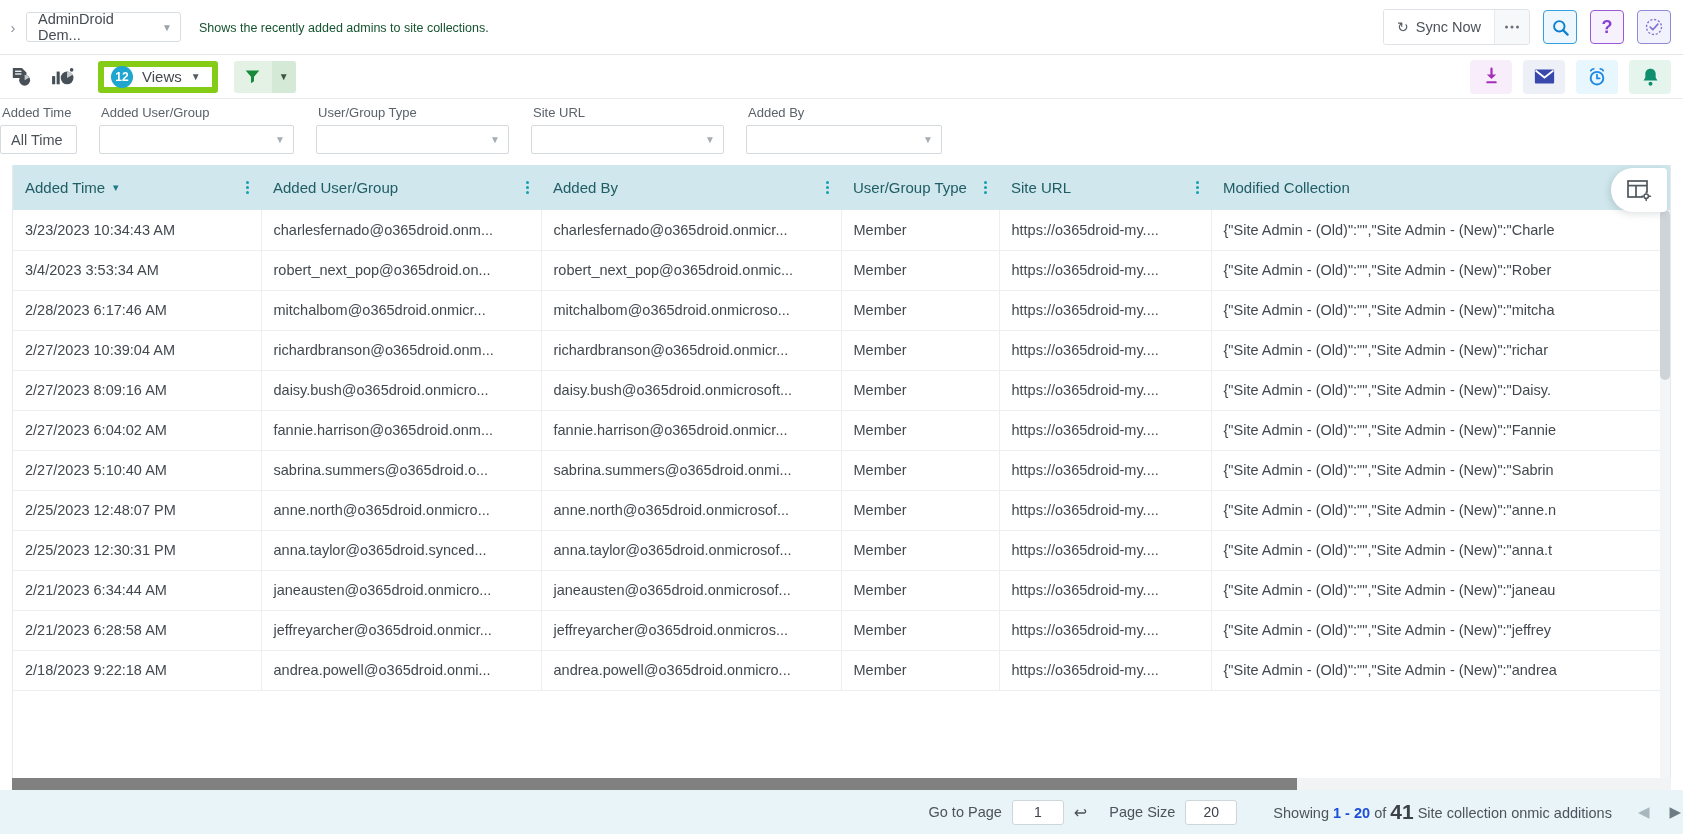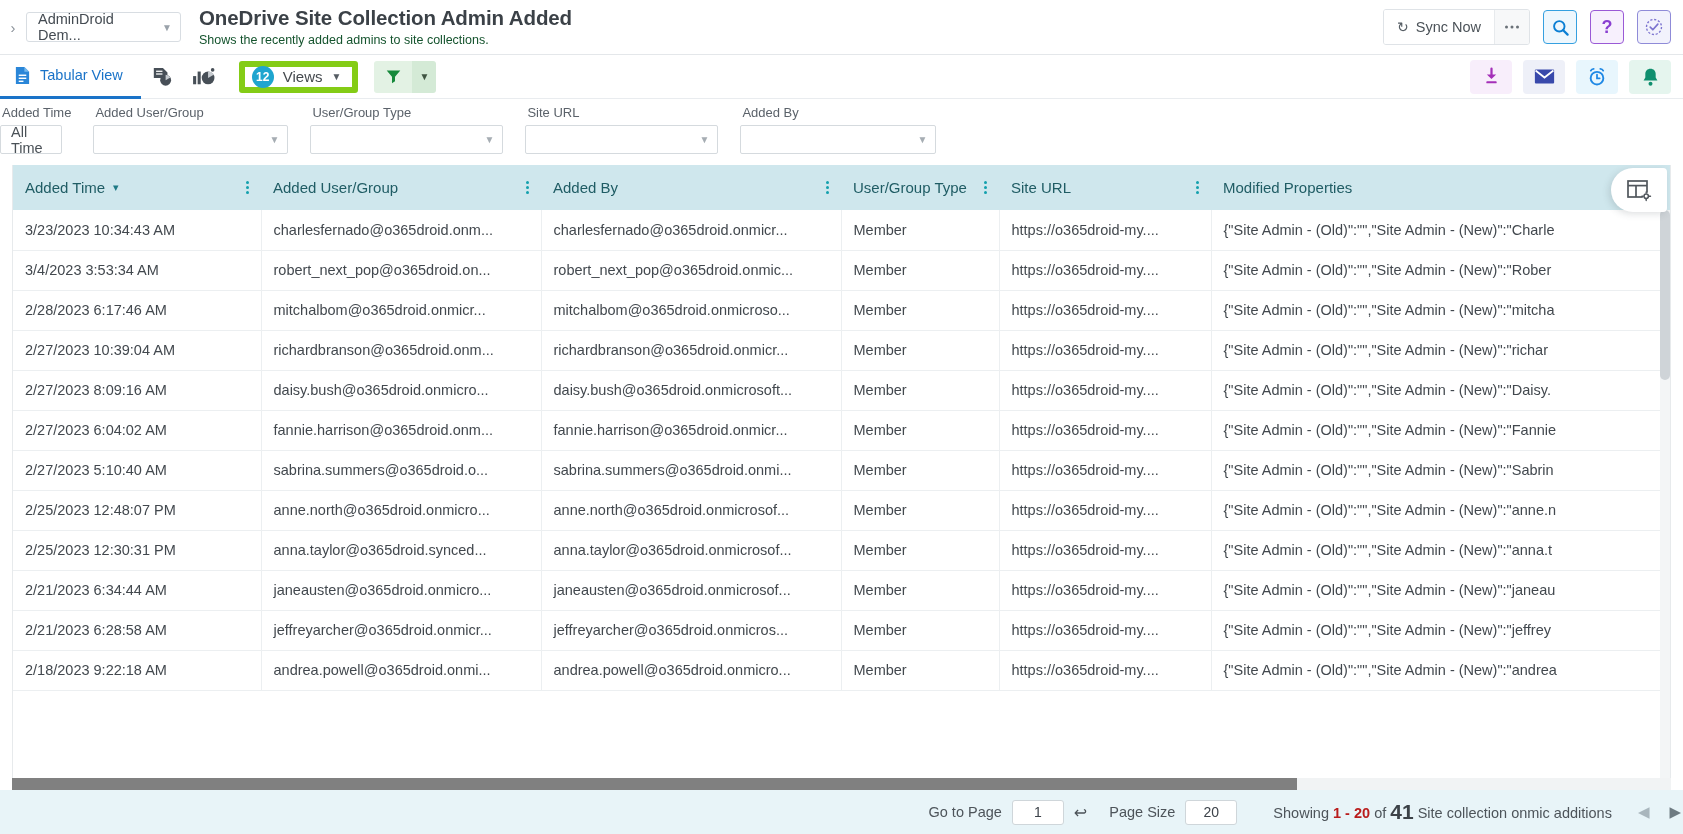--- a/index.html
+++ b/index.html
@@ -292,21 +292,21 @@
     font-size: 14.5px;
     color: #4a5157;
     padding-left: 10px;
   }
   .fil-ctl .dd-caret {
     margin-left: auto;
     margin-right: 8px;
     font-size: 10px;
     color: #a6adb3;
   }
-  .fil-alltime { width: 62px; }
+  .fil-alltime { width: 77px; }
   .fil-w195 { width: 195px; }
   .fil-w193 { width: 193px; }
   .fil-w196 { width: 196px; }
 
   
   .table-wrap {
     flex: 1;
     position: relative;
     padding: 0 12px;
     box-sizing: border-box;
@@ -464,21 +464,21 @@
   .enter-arrow {
     color: #4b5258;
     font-size: 16px;
     margin-right: 22px;
     cursor: pointer;
   }
   .showing {
     margin-left: 26px;
     color: #4d545a;
   }
-  .showing b { font-weight: 700; color: #b91c1c; }
+  .showing b { font-weight: 700; color: #1d4ed8; }
   .showing .big {
     font-size: 21px;
     font-weight: 700;
     color: #3c4248;
     vertical-align: -1px;
   }
   .pager {
     display: flex;
     align-items: center;
     gap: 20px;
@@ -494,21 +494,20 @@
 
   <div class="topbar">
     <div class="chev-collapse">›</div>
 
     <div class="tenant-select">
       <span>AdminDroid Dem...</span>
       <span class="caret">▼</span>
     </div>
 
     <div class="title-block">
-      <div class="page-title">OneDrive Site Collection Admin Added</div>
       <div class="page-sub">Shows the recently added admins to site collections.</div>
     </div>
 
     <div class="topbar-right">
 
       <div class="sync-group">
         <div class="sync-btn">
           <span class="sync-icon">↻</span>
           <span>Sync Now</span>
         </div>
@@ -535,30 +534,20 @@
       <div class="icon-sq status">
         <svg width="20" height="20" viewBox="0 0 24 24">
           <circle cx="12" cy="12" r="9" fill="none" stroke="#7b73cf" stroke-width="1.6" stroke-dasharray="2.6 2.1"></circle>
           <polyline points="7.5,12.2 10.6,15.3 16.6,8.6" fill="none" stroke="#7b73cf" stroke-width="2" stroke-linecap="round" stroke-linejoin="round"></polyline>
         </svg>
       </div>
     </div>
   </div>
 
   <div class="toolbar">
-    <div class="tab-tabular">
-      <svg width="17" height="19" viewBox="0 0 18 20">
-        <path d="M2 1 h9 l5 5 v13 H2 Z" fill="#2a86d8"></path>
-        <path d="M11 1 l5 5 h-5 Z" fill="#75b8ec"></path>
-        <rect x="5" y="9" width="8" height="1.5" fill="#fff"></rect>
-        <rect x="5" y="12.2" width="8" height="1.5" fill="#fff"></rect>
-        <rect x="5" y="15.4" width="5" height="1.5" fill="#fff"></rect>
-      </svg>
-      <span>Tabular View</span>
-    </div>
 
     <div class="viewicon">
       <svg width="22" height="20" viewBox="0 0 24 22">
         <path d="M3 1 h10 l5 5 v6 H3 Z" fill="#474f57"></path>
         <rect x="5.5" y="4" width="7" height="1.4" fill="#fff"></rect>
         <rect x="5.5" y="7" width="7" height="1.4" fill="#fff"></rect>
         <circle cx="16" cy="14.5" r="6" fill="#474f57"></circle>
         <path d="M16 14.5 L16 8.5 A6 6 0 0 1 21.2 11.6 Z" fill="#c6cbd0"></path>
       </svg>
     </div>
@@ -719,21 +708,21 @@
                 <span class="th-label">Site URL</span>
                 <span class="kebab">
                     <i></i>
                     <i></i>
                     <i></i>
                   </span>
               </div>
             </th>
             <th>
               <div class="th-inner">
-                <span class="th-label">Modified Properties</span>
+                <span class="th-label">Modified Collection</span>
               </div>
             </th>
           </tr>
         </thead>
         <tbody id="tbody">
             <tr>
               <td>3/23/2023 10:34:43 AM</td>
               <td>charlesfernado@o365droid.onm...</td>
               <td>charlesfernado@o365droid.onmicr...</td>
               <td>Member</td>

